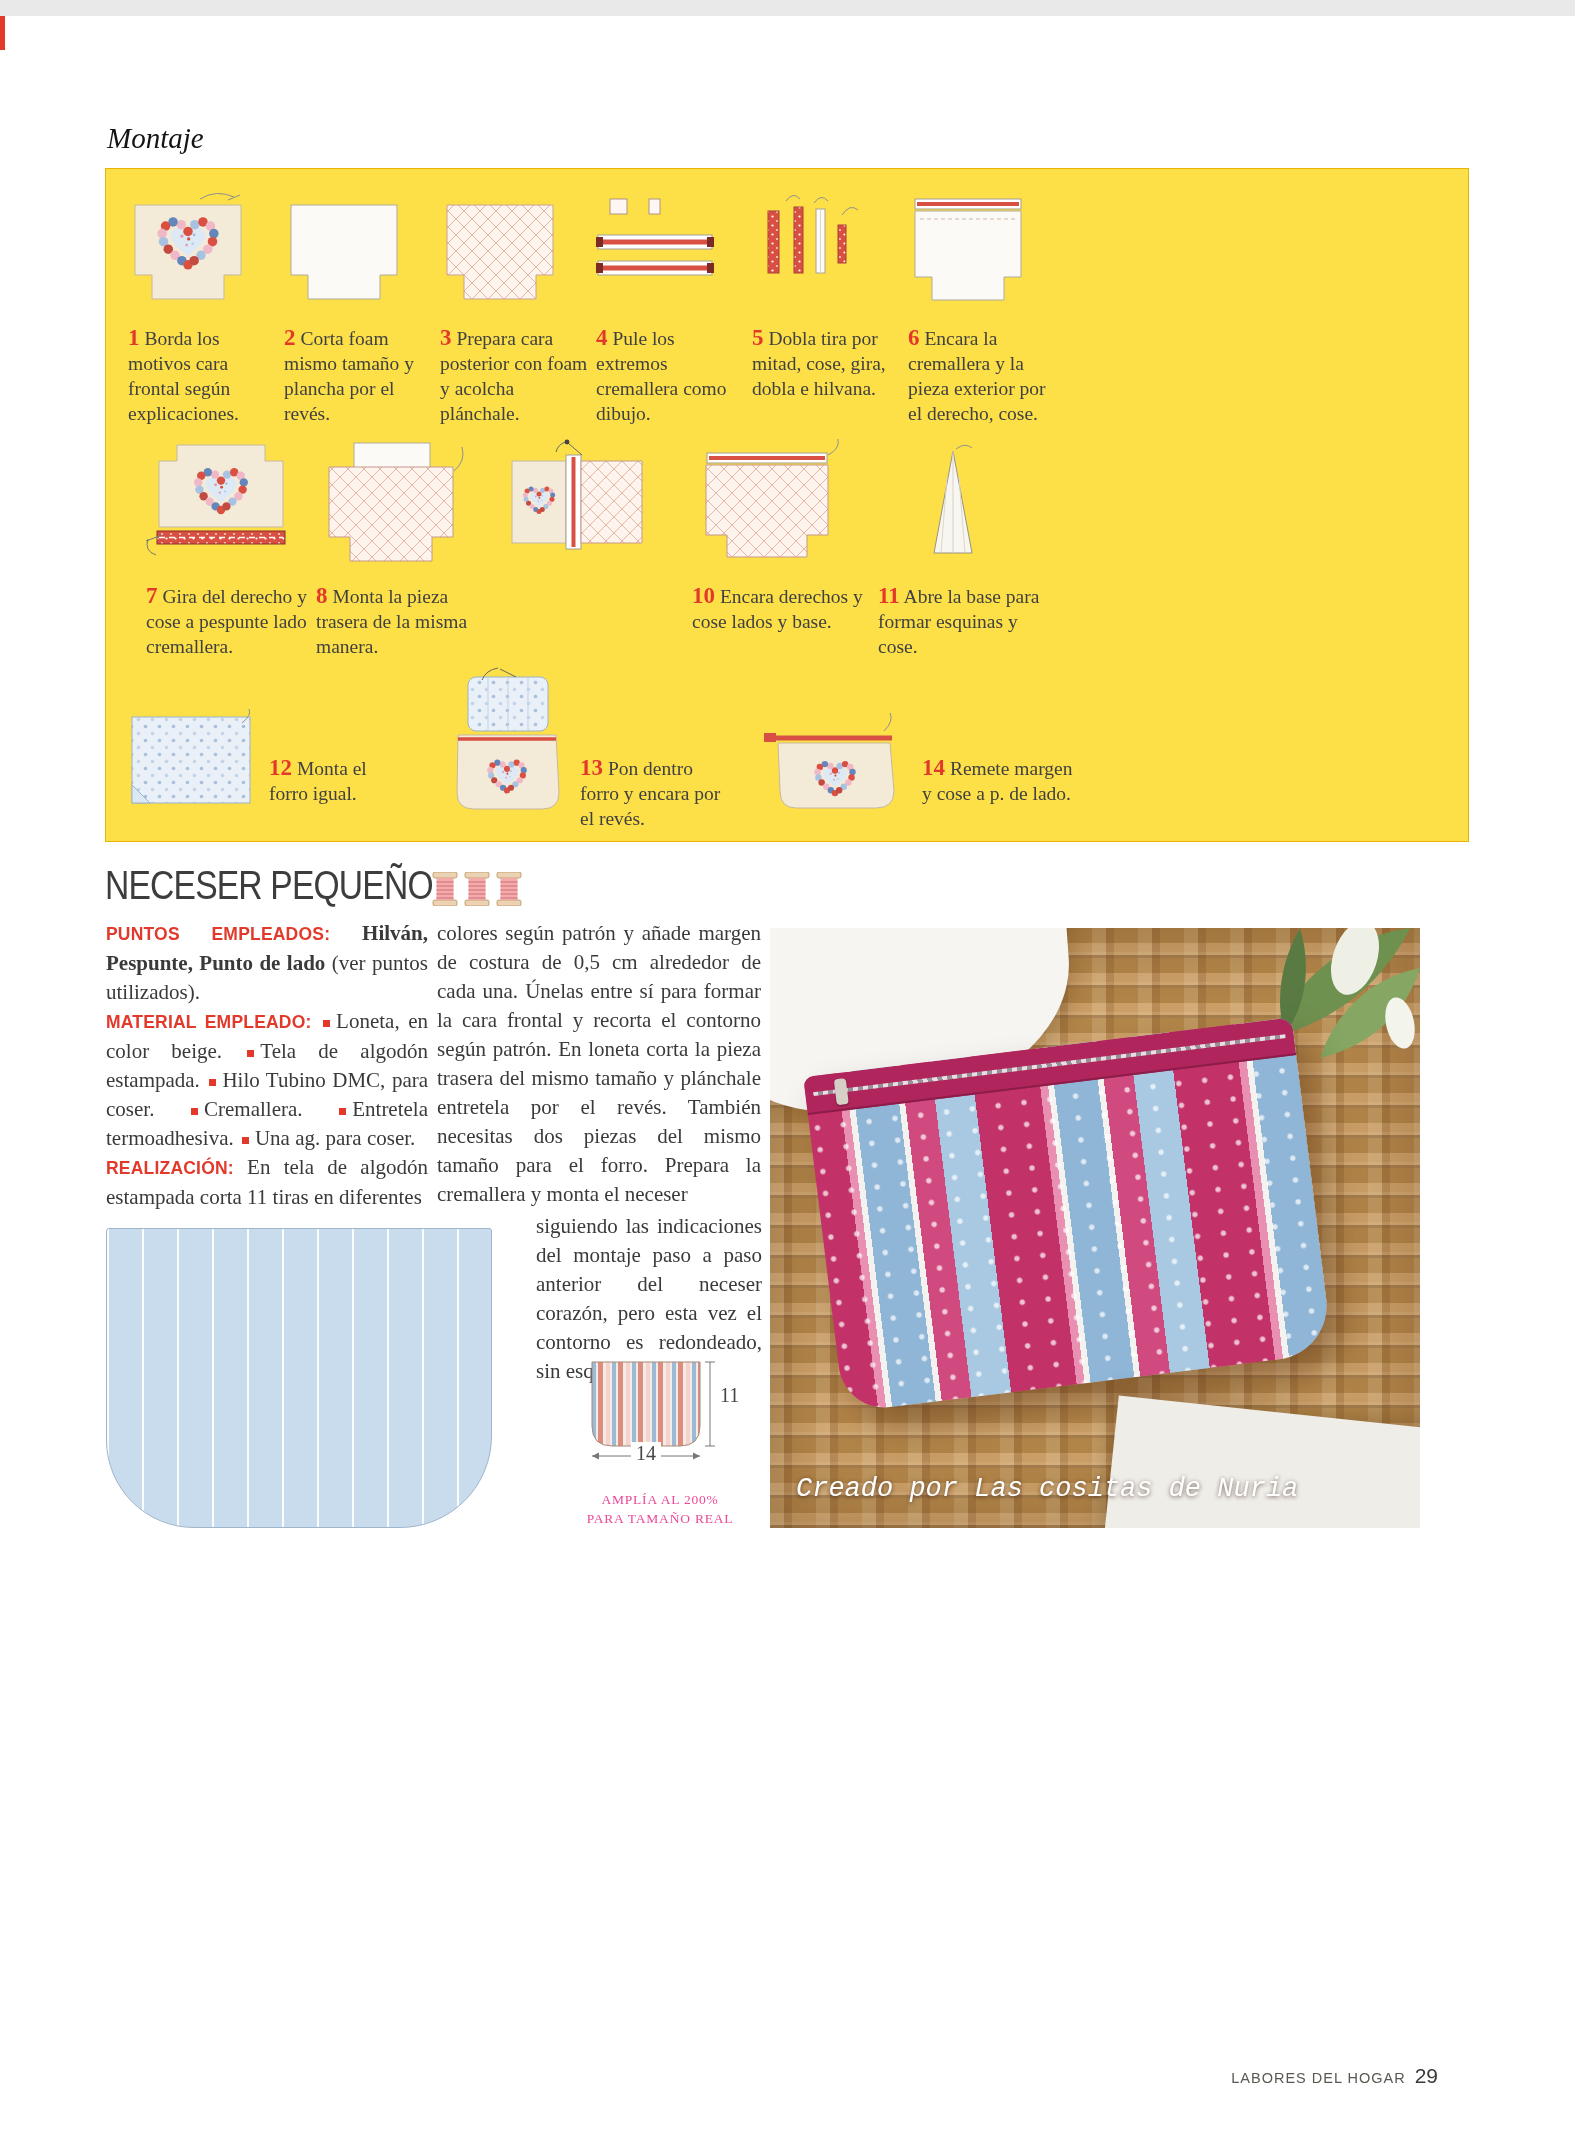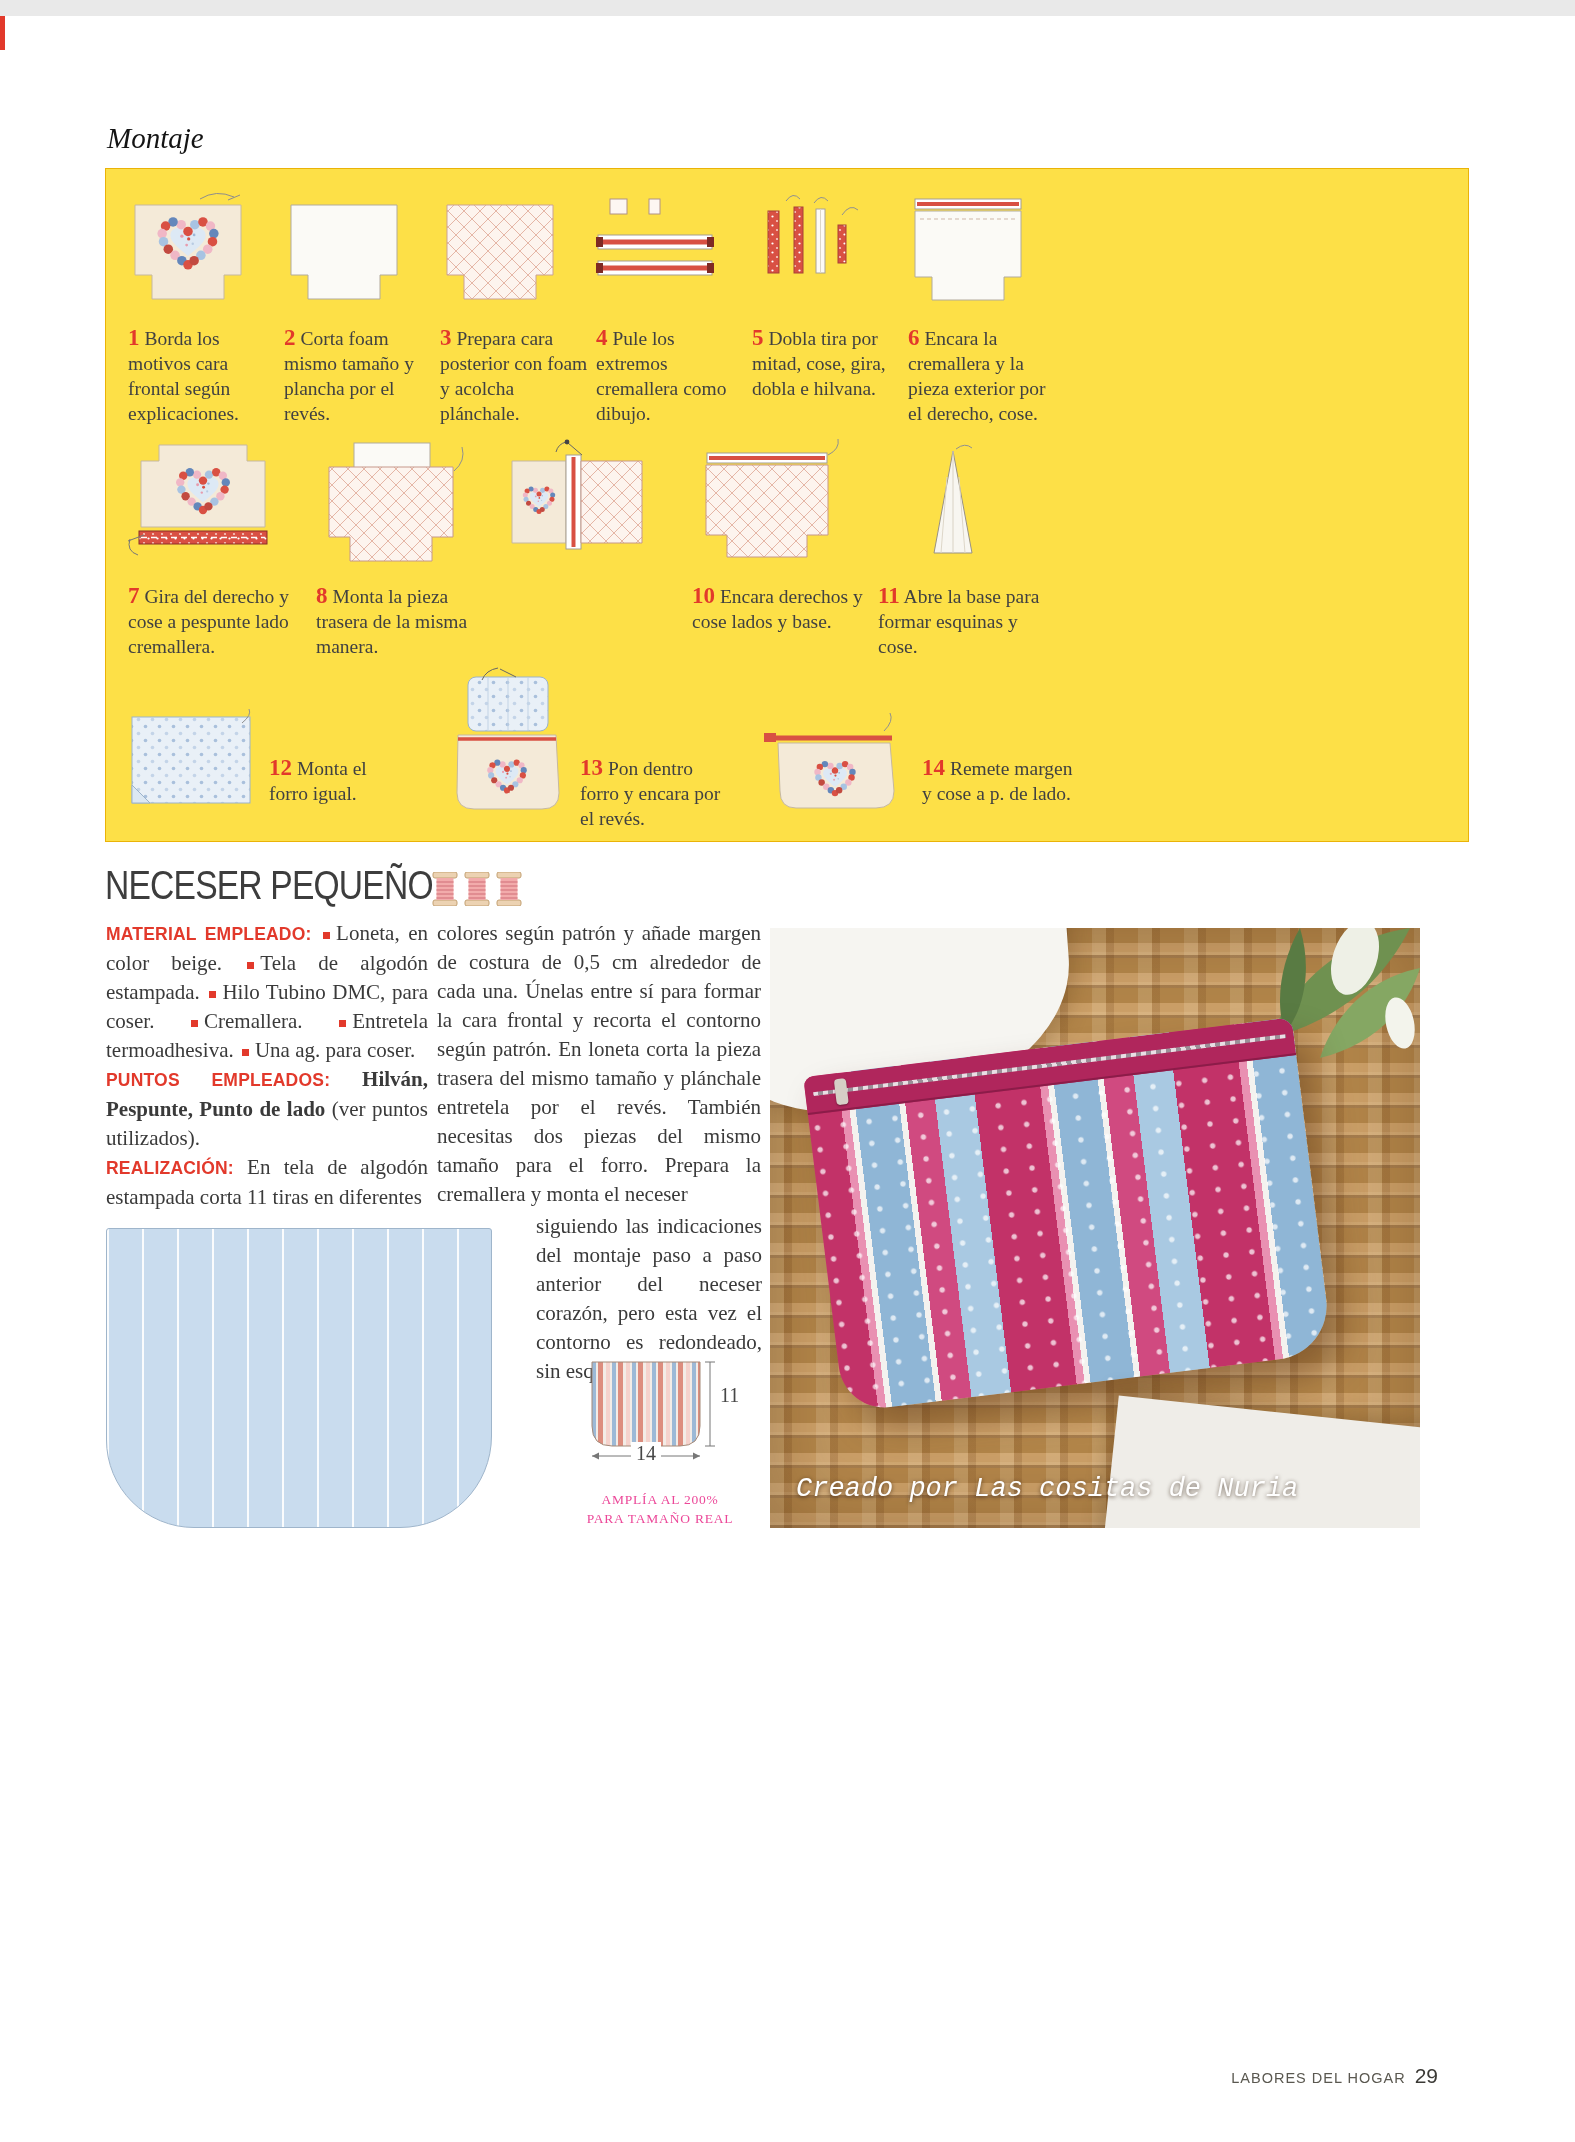--- a/index.html
+++ b/index.html
@@ -218,21 +218,21 @@
         <svg viewBox="0 0 120 126" width="120">
           <rect x="7" y="12" width="106" height="10" fill="#fff" stroke="#a59d92"></rect>
             <path d="M9 17 H111" stroke="#d85043" stroke-width="4"></path>
           <path d="M7 24 H113 V90 H96 V113 H24 V90 H7 Z" fill="#fbfaf6" stroke="#b2ab9c"></path>
           <path d="M12 32 H108" stroke="#cdb7a8" stroke-dasharray="4 3"></path>
         </svg>
       </div>
       <p class="stept"><span class="stepnum">6</span> <span>Encara la cremallera y la pieza exterior por el derecho, cose.</span></p>
     </div>
 
-    <div class="step r2" style="left:22px">
+    <div class="step r2" style="left:40px">
       <div class="illus">
         <svg viewBox="0 0 150 132" width="150">
           <path d="M31 8 H119 V24 H137 V90 H13 V24 H31 Z" fill="#f4ead8" stroke="#c6b89f"></path>
           <use href="#heartring" transform="translate(75,52) scale(0.6)"></use>
           <rect x="11" y="94" width="128" height="13" fill="url(#redp)" stroke="#8a2f28"></rect>
           <path d="M13 100.5 H137" stroke="#fff" stroke-width="1.6" stroke-dasharray="6 4"></path>
           <path d="M0 104 L16 98 M2 102 q-4 12 8 16" stroke="#777" fill="none"></path>
         </svg>
       </div>
       <p class="stept"><span class="stepnum">7</span> <span>Gira del derecho y cose a pespunte lado cremallera.</span></p>
@@ -327,35 +327,35 @@
       </svg>
     <svg width="26" height="34" viewBox="0 0 26 34">
         <use href="#spool"></use>
       </svg>
     <svg width="26" height="34" viewBox="0 0 26 34">
         <use href="#spool"></use>
       </svg>
   </div>
 
   <div class="bodycol colL">
+    <p style="margin:0">
+      <span class="red-label">PUNTOS EMPLEADOS:</span>
+      <b>Hilván, Pespunte, Punto de lado</b>
+      <span>(ver puntos utilizados).</span>
+    </p>
     <p style="margin:0">
       <span class="red-label">MATERIAL EMPLEADO:</span>
       <span class="mat-item">Loneta, en color beige.</span>
       <span class="mat-item">Tela de algodón estampada.</span>
       <span class="mat-item">Hilo Tubino DMC, para coser.</span>
       <span class="mat-item">Cremallera.</span>
       <span class="mat-item">Entretela termoadhesiva.</span>
       <span class="mat-item">Una ag. para coser.</span>
     </p>
     <p style="margin:0">
-      <span class="red-label">PUNTOS EMPLEADOS:</span>
-      <b>Hilván, Pespunte, Punto de lado</b>
-      <span>(ver puntos utilizados).</span>
-    </p>
-    <p style="margin:0">
       <span class="red-label">REALIZACIÓN:</span>
       <span>En tela de algodón estampada corta 11 tiras en diferentes</span>
     </p>
   </div>
 
   <div class="bodycol colM1">
     <p style="margin:0">colores según patrón y añade margen de costura de 0,5 cm alrededor de cada una. Únelas entre sí para formar la cara frontal y recorta el contorno según patrón. En loneta corta la pieza trasera del mismo tamaño y plánchale entretela por el revés. También necesitas dos piezas del mismo tamaño para el forro. Prepara la cremallera y monta el neceser</p>
   </div>
   <div class="bodycol colM2">
     <p style="margin:0">siguiendo las indicaciones del montaje paso a paso anterior del neceser corazón, pero esta vez el contorno es redondeado, sin esquinas.</p>

